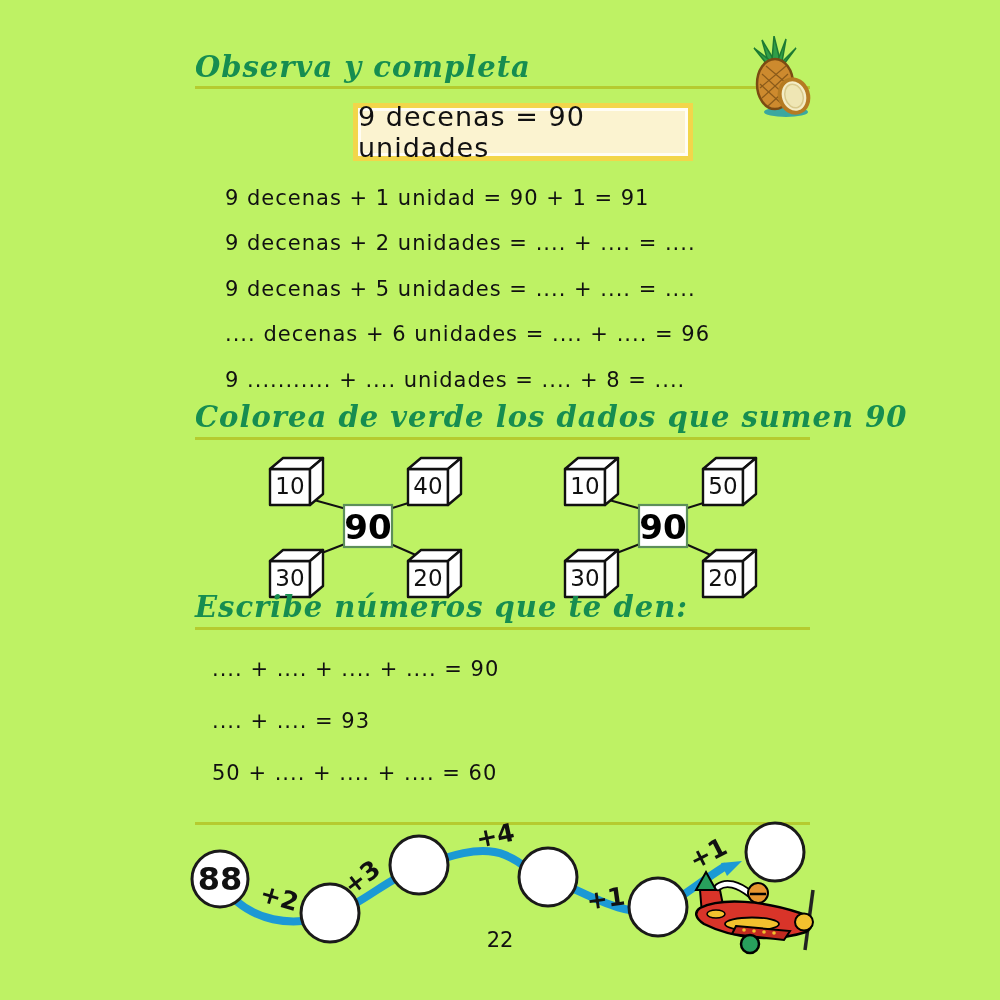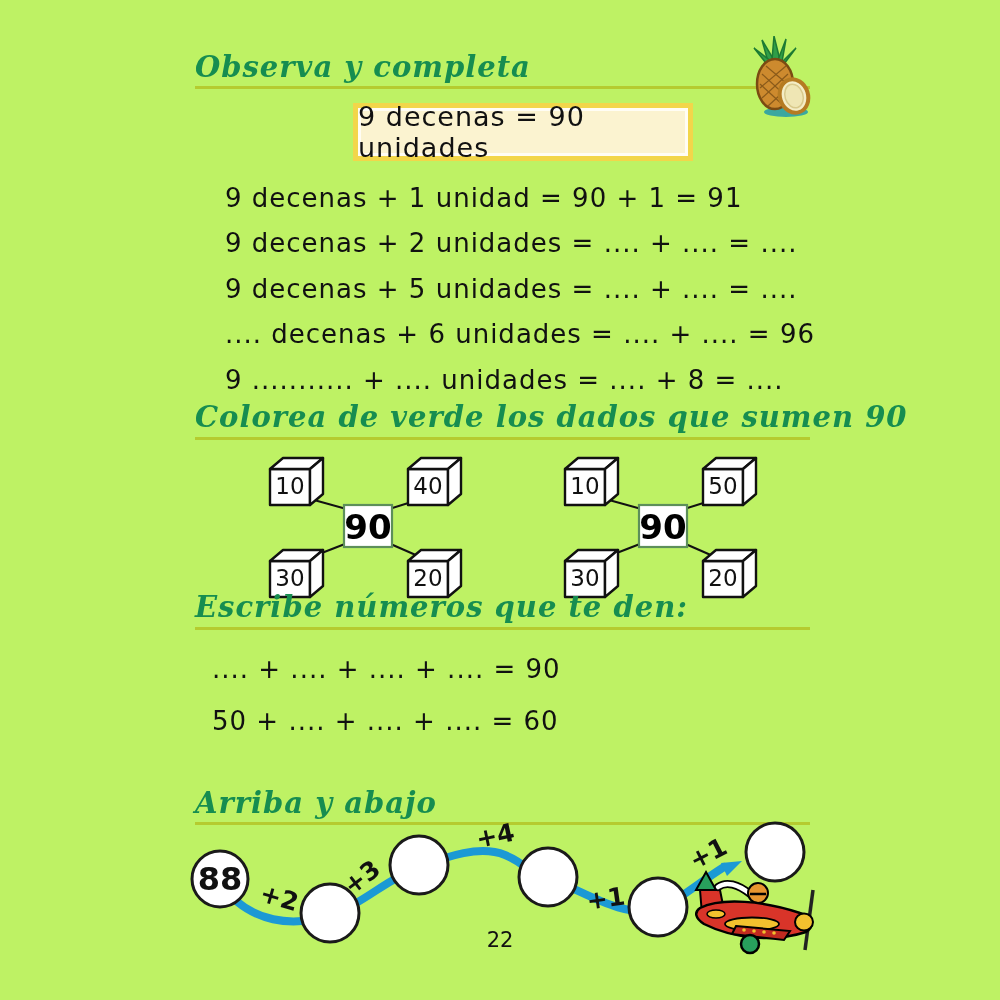--- a/index.html
+++ b/index.html
@@ -6,21 +6,21 @@
   .page{position:relative;width:1000px;height:1000px;background:#bef264;overflow:hidden;
         font-family:"DejaVu Sans",sans-serif;color:#111;}
   .heading{position:absolute;left:195px;width:620px;height:40px;
            font-family:"DejaVu Serif",serif;font-style:italic;font-weight:bold;
            font-size:29px;color:#168d50;letter-spacing:1px;white-space:nowrap;}
   .rule{position:absolute;left:195px;width:615px;height:3px;background:#b5cb2f;}
   .rulebox{position:absolute;left:353px;top:103px;width:330px;height:48px;
            background:#fbf3d0;border:5px solid #f2d64a;box-shadow:inset 0 0 0 3px #fffdf4;
            display:flex;align-items:center;justify-content:center;
            font-size:27px;font-weight:normal;letter-spacing:1px;}
-  .eqcol{position:absolute;font-size:26px;letter-spacing:1px;white-space:nowrap;}
+  .eqcol{position:absolute;font-size:21px;letter-spacing:1px;white-space:nowrap;}
   .eqcol .eqrow{height:45.5px;display:flex;align-items:center;}
   .eqcol2 .eqrow{height:52px;}
   .pagenum{position:absolute;left:0;top:928px;width:1000px;text-align:center;
            font-size:21px;font-weight:normal;}
   svg{position:absolute;}
   svg text{font-family:"DejaVu Sans",sans-serif;}
 </style>
 </head>
 <body>
 
@@ -144,24 +144,24 @@
       <text x="22" y="136">30</text>
       <text x="160" y="136">20</text>
     </g>
   </svg>
 
   <div class="heading" style="top:590px;">Escribe números que te den:</div>
   <div class="rule" style="top:627px;"></div>
 
   <div class="eqcol eqcol2" style="left:212px;top:643px;">
     <div class="eqrow">.... + .... + .... + .... = 90</div>
+    <div class="eqrow">.... + .... = 93</div>
     <div class="eqrow">50 + .... + .... + .... = 60</div>
   </div>
 
-  <div class="heading" style="top:786px;">Arriba y abajo</div>
   <div class="rule" style="top:822px;"></div>
 
   <svg style="left:180px;top:818px;" width="650" height="142" viewBox="0 0 650 142">
     <path d="M 40 65 C 70 107, 115 109, 150 97
              C 185 85, 205 62, 239 49
              C 268 38, 300 27, 325 37
              C 350 47, 344 55, 368 61
              C 395 67, 440 102, 478 91" fill="none" stroke="#1b99d5" stroke-width="8" stroke-linecap="round"></path>
     <path d="M 490 86 C 515 69, 528 59, 544 49" fill="none" stroke="#1b99d5" stroke-width="8" stroke-linecap="round"></path>
     <polygon points="562,43 547,58 541,45" fill="#1b99d5"></polygon>

